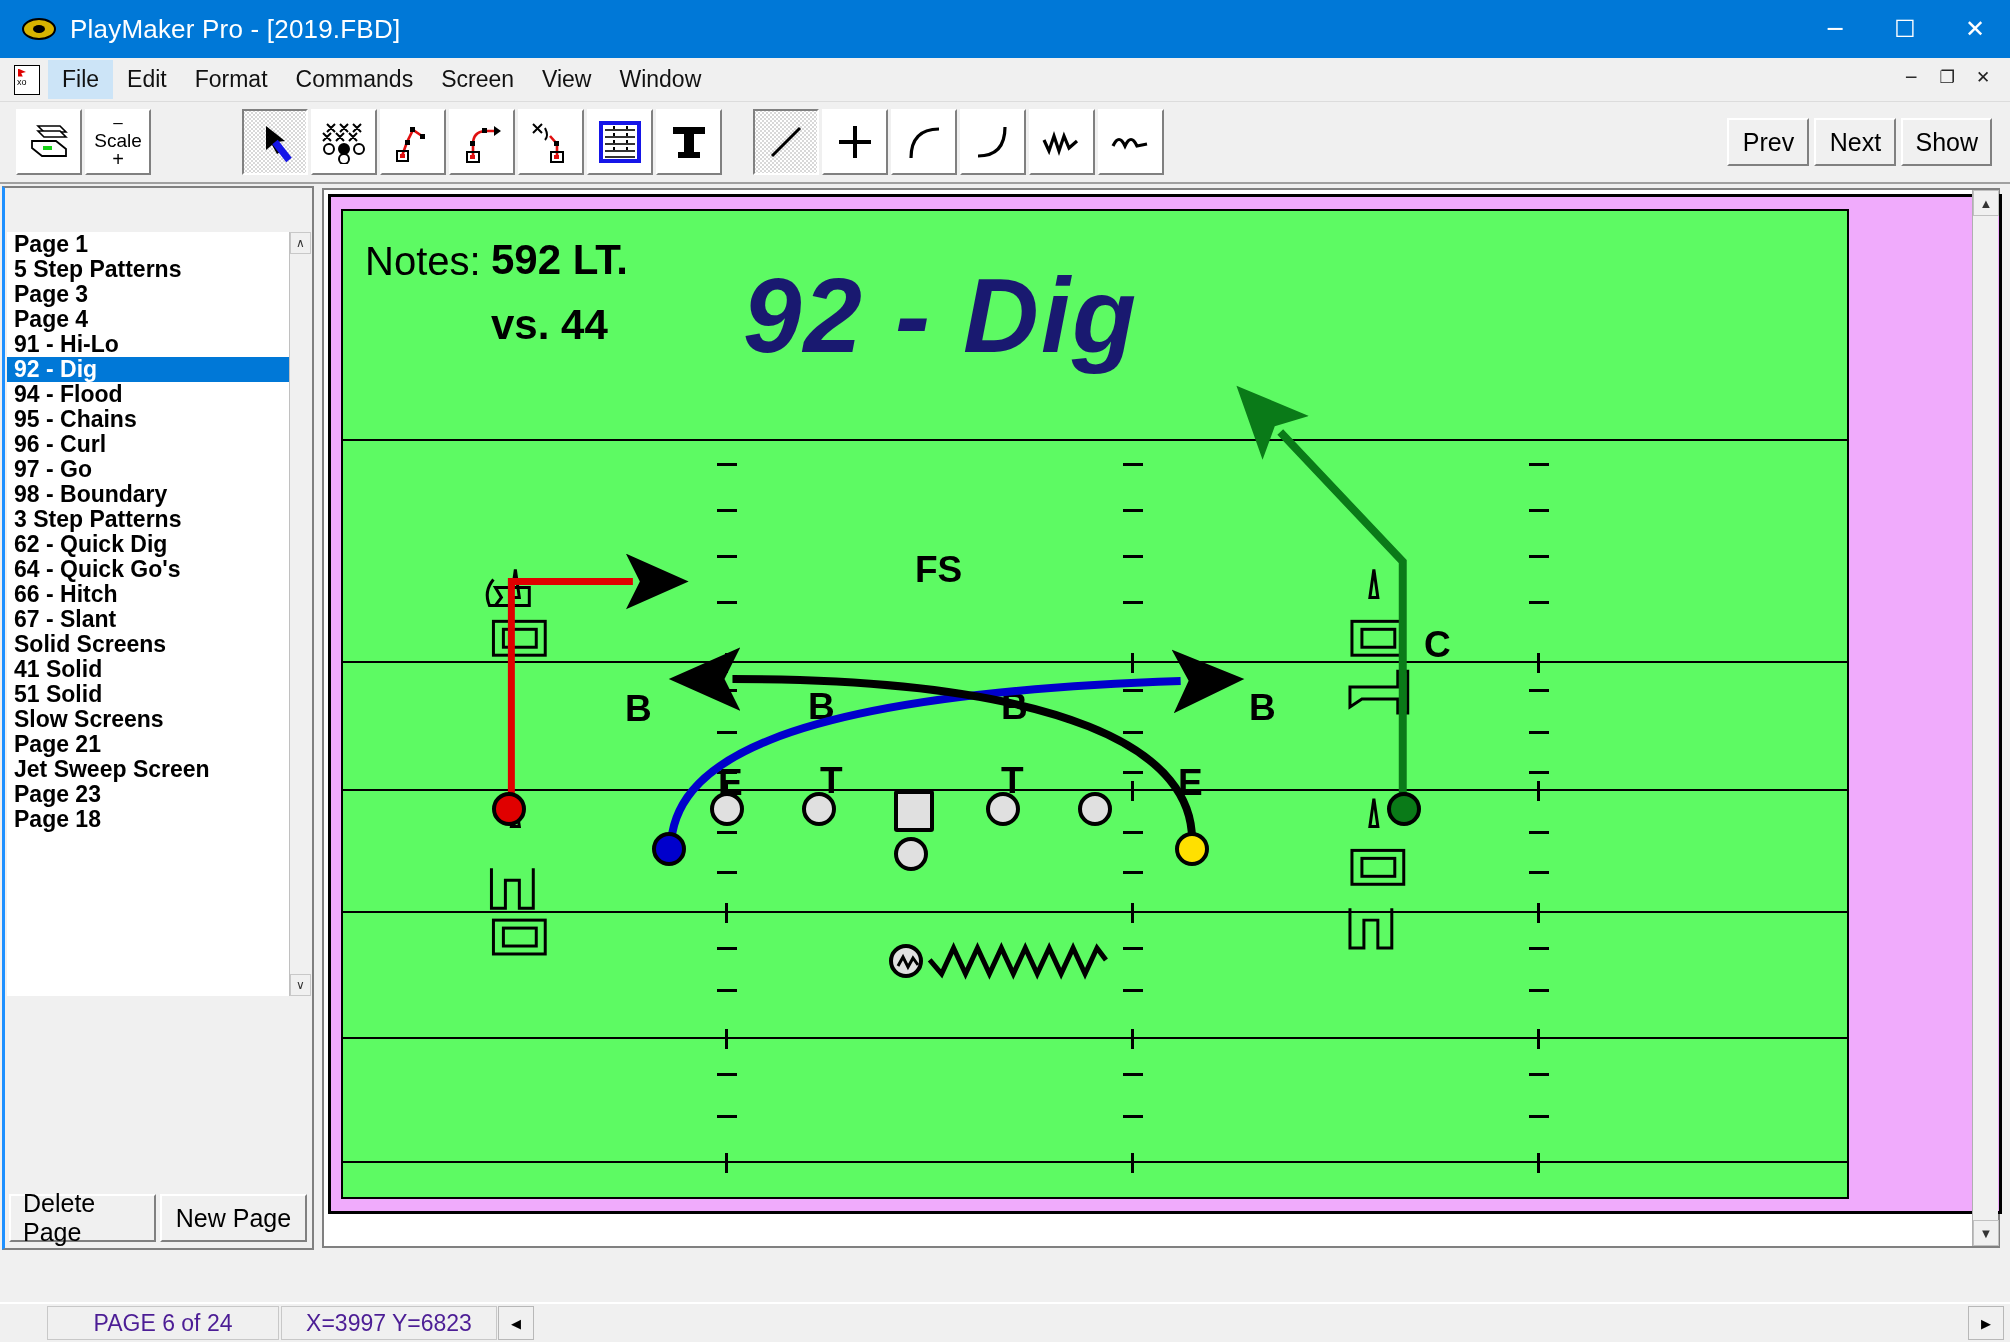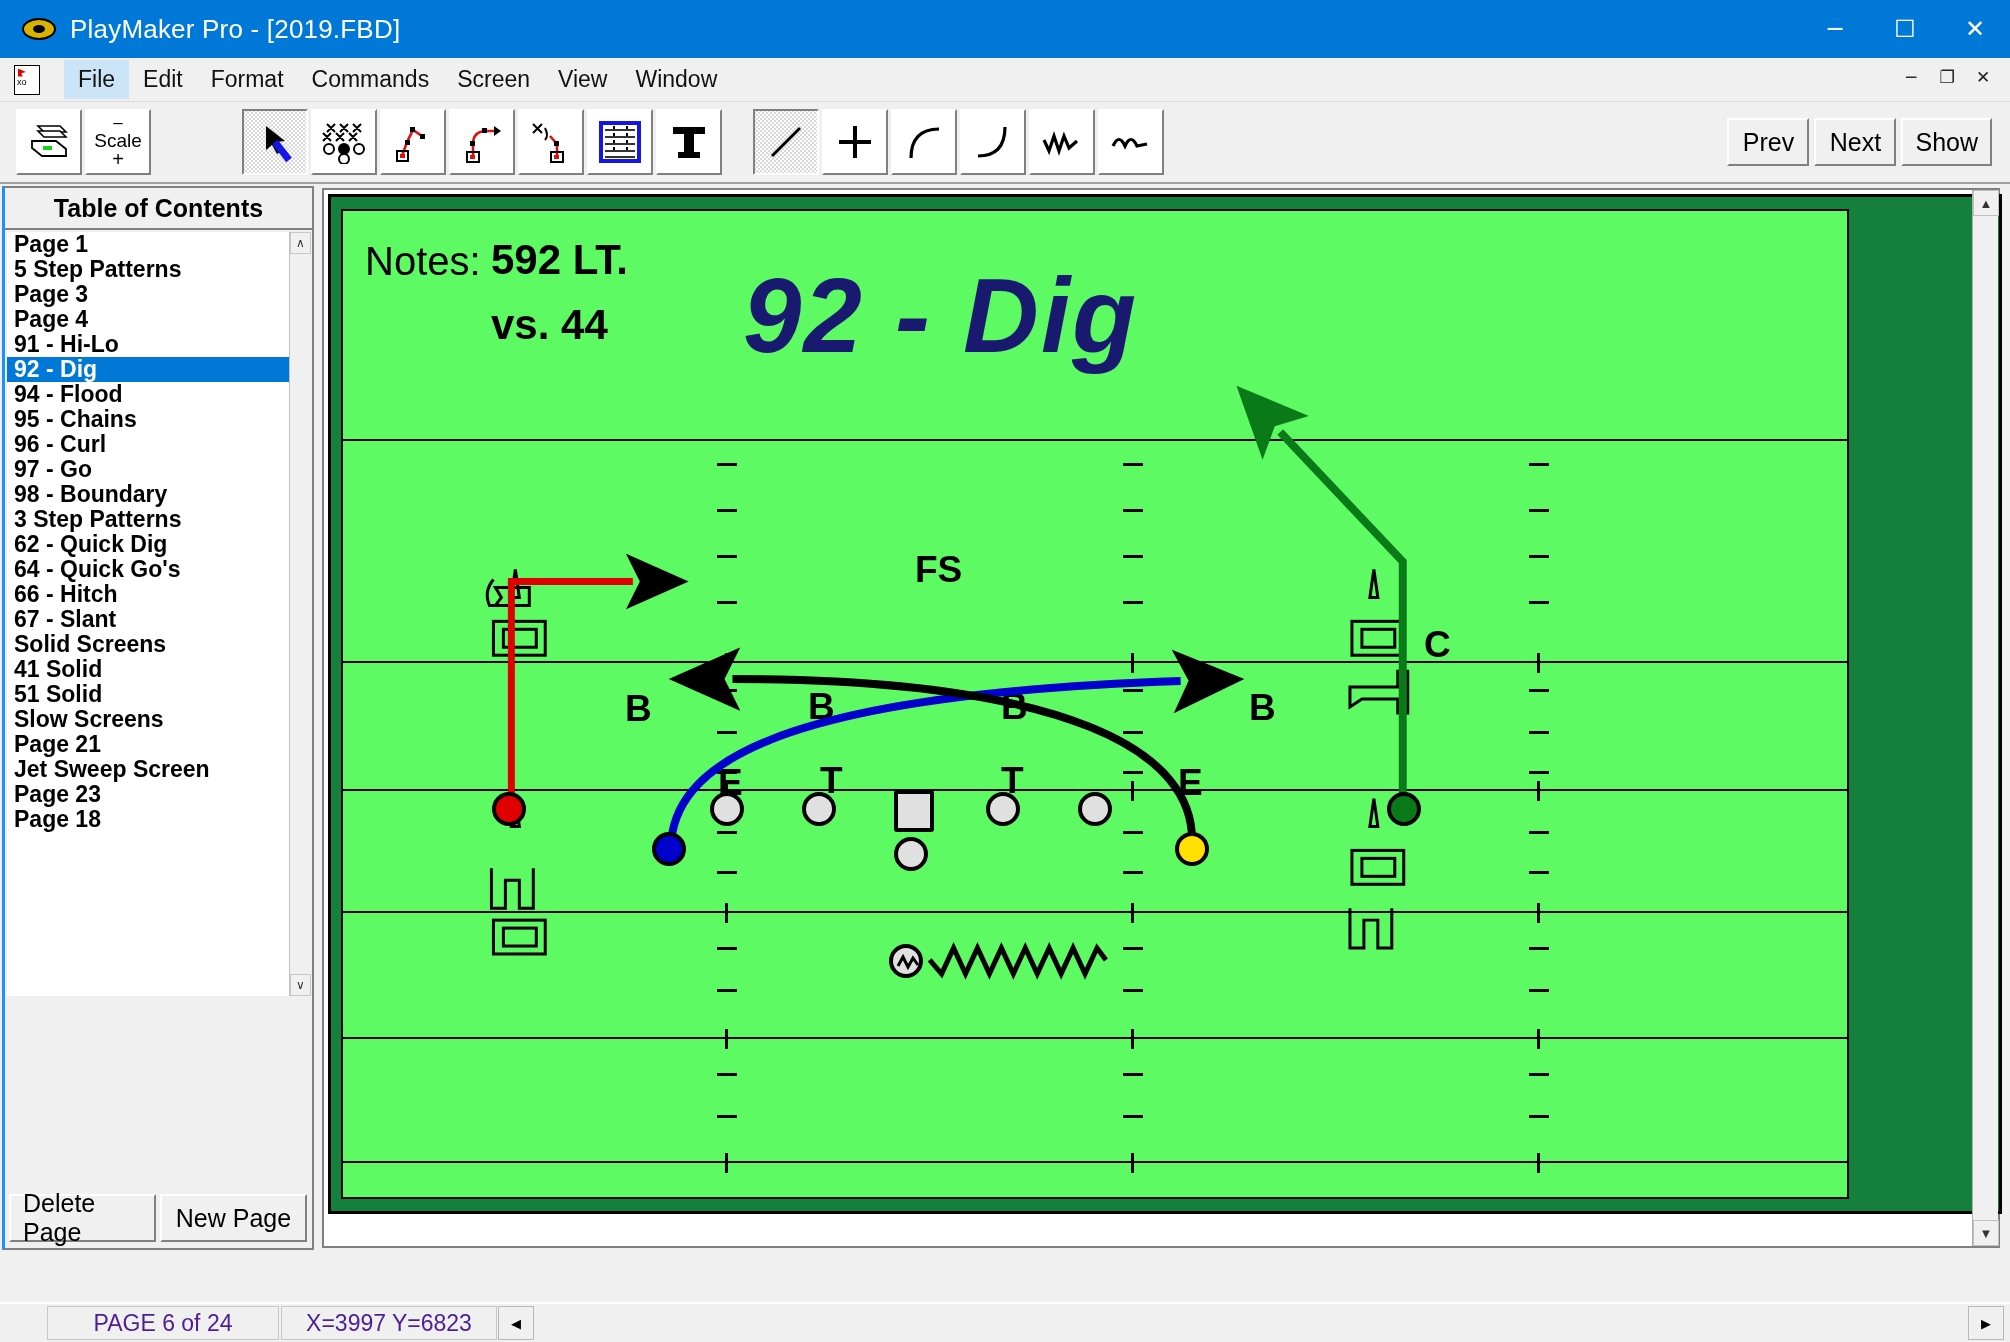--- a/index.html
+++ b/index.html
@@ -36,21 +36,21 @@
     color:#fff; font-size:24px; font-family:"DejaVu Sans", sans-serif;
   }
 
   
   .menubar {
     position:absolute; left:0; top:58px; width:2010px; height:44px;
     background:#f0f0f0; display:flex; align-items:center;
     border-bottom:1px solid #dcdcdc;
   }
   .mdi-icon {
-    width:26px; height:30px; margin-left:14px; margin-right:24px;
+    width:26px; height:30px; margin-left:14px; margin-right:8px;
     background:#fff; border:1px solid #000; position:relative; flex:none;
   }
   .mdi-icon::after {
     content:""; position:absolute; left:3px; top:3px; width:8px; height:8px;
     background:#d00; clip-path: polygon(0 0,100% 45%,40% 60%,60% 100%,0 100%);
   }
   .mdi-icon .xo { position:absolute; left:2px; top:12px; font-size:9px; line-height:9px; color:#000; }
   .menu-item {
     padding: 6px 14px; font-size:23px; color:#111; cursor:default;
   }
@@ -127,21 +127,21 @@
   }
   .toc-buttons .navbtn { flex:1; font-size:25px; }
 
   
   .playwrap {
     position:absolute; left:322px; top:188px; width:1678px; height:1060px;
     background:#fff; border:2px solid #808080;
   }
   .playinner {
     position:absolute; left:4px; top:4px; width:1674px; height:1020px;
-    background:#15803d; border:3px solid #000;
+    background:#f0abfc; border:3px solid #000;
   }
   .field {
     position:absolute; left:10px; top:12px; width:1508px; height:990px;
     background:#5dfa63; border:2px solid #000; overflow:hidden;
   }
   .yardline { position:absolute; left:0; width:100%; height:2px; background:#000; }
   .hashdash { position:absolute; width:20px; height:3px; background:#000; }
   .hashtick { position:absolute; width:3px; height:20px; background:#000; }
 
   .fldtext { position:absolute; font-weight:bold; color:#000; white-space:nowrap; }
@@ -362,21 +362,20 @@
     </div>
 
     <div class="navbtns">
       <div class="navbtn">Prev</div>
       <div class="navbtn">Next</div>
       <div class="navbtn">Show</div>
     </div>
   </div>
 
   <div class="leftpanel">
-    <div class="toc-header">Table of Contents</div>
     <div class="toc-list" id="toc-list">
         <div class="toc-item">Page 1</div>
         <div class="toc-item">5 Step Patterns</div>
         <div class="toc-item">Page 3</div>
         <div class="toc-item">Page 4</div>
         <div class="toc-item">91 - Hi-Lo</div>
         <div class="toc-item selected">92 - Dig</div>
         <div class="toc-item">94 - Flood</div>
         <div class="toc-item">95 - Chains</div>
         <div class="toc-item">96 - Curl</div>

